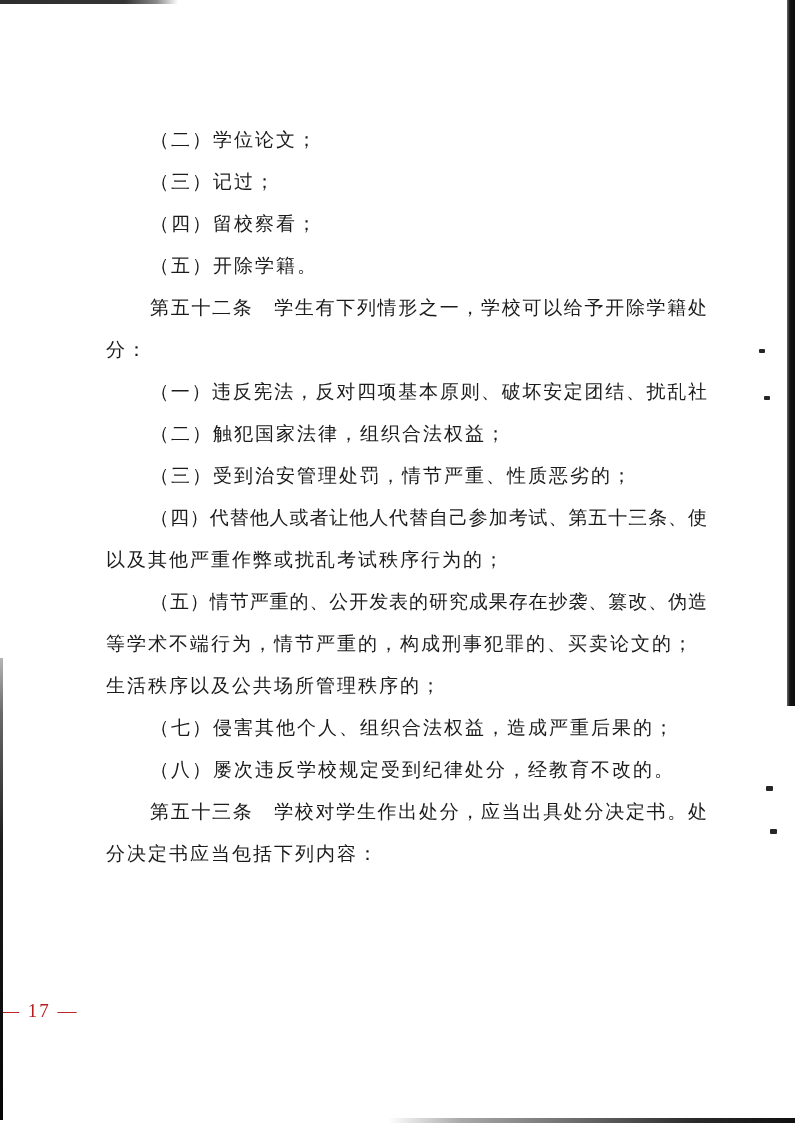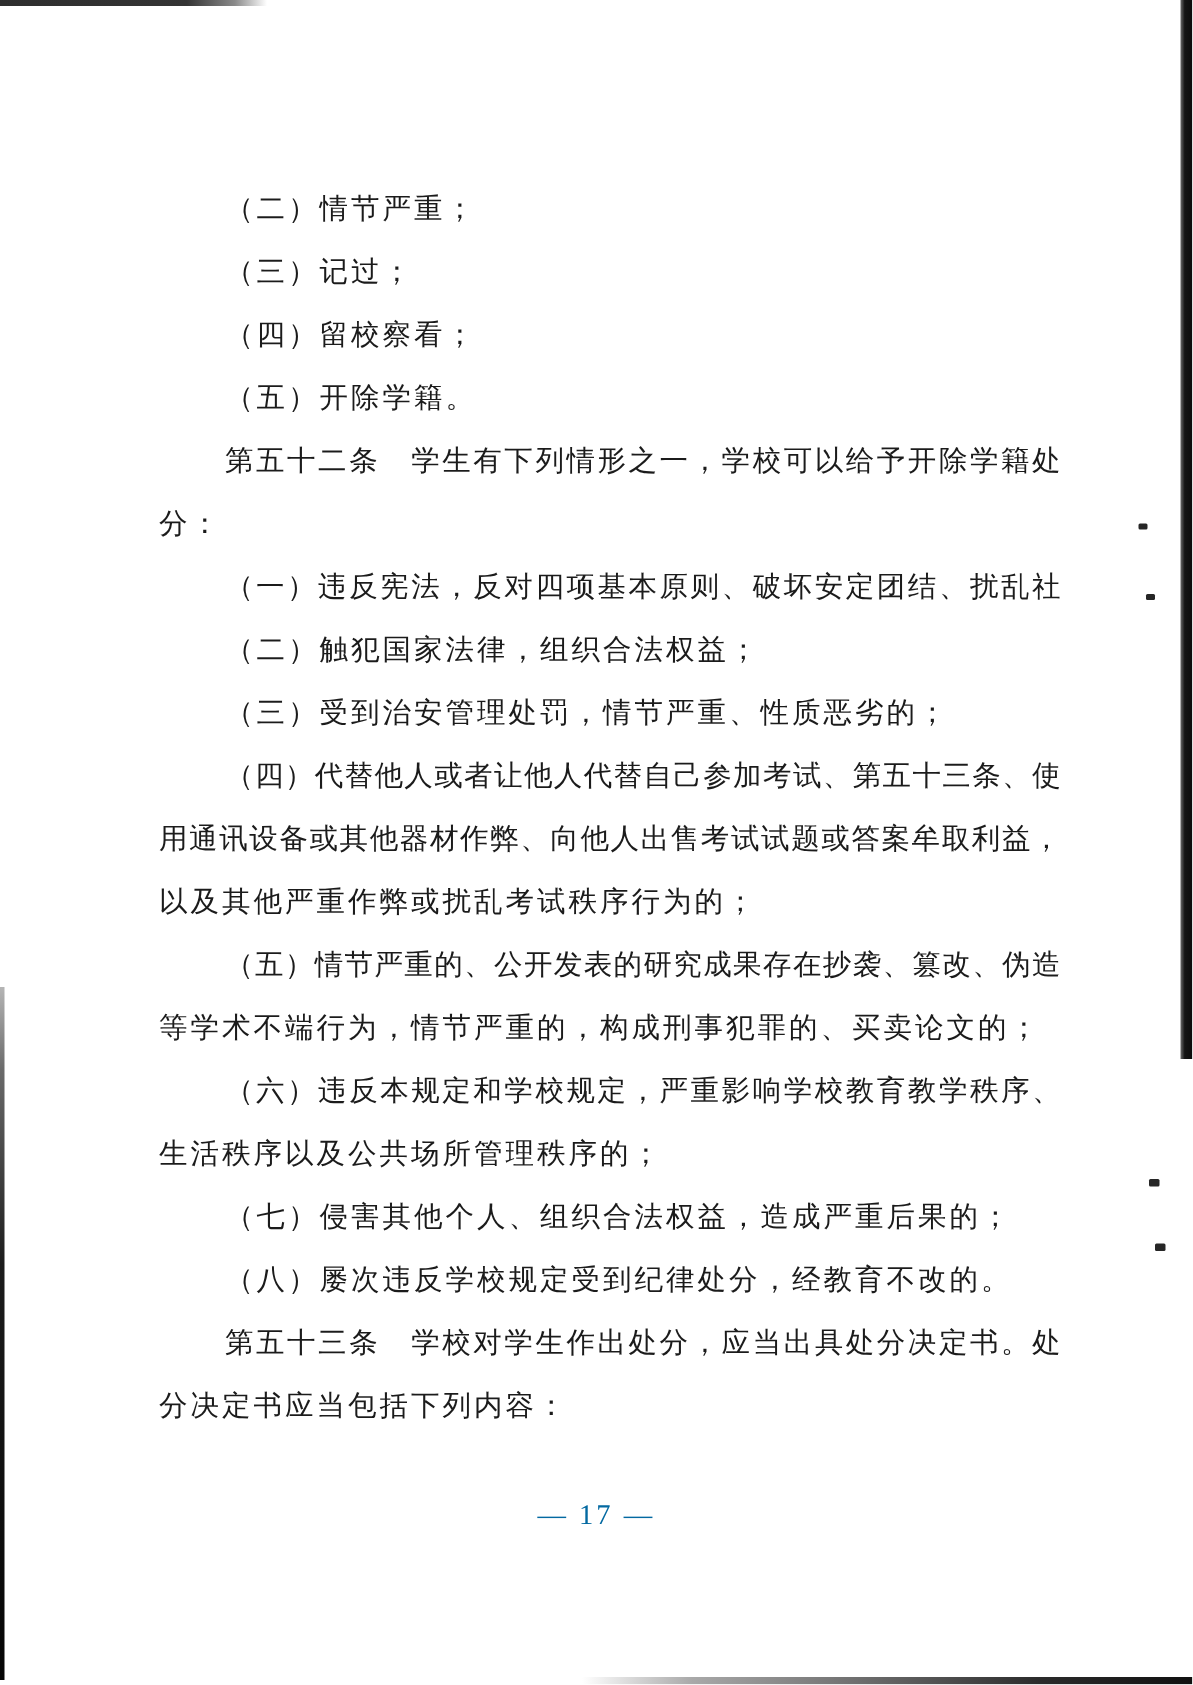--- a/index.html
+++ b/index.html
@@ -39,24 +39,23 @@
     text-align: justify;
     text-align-last: justify;
   }
   .page-number {
     position: absolute;
     top: 996px;
     left: 0;
     right: 0;
     height: 30px;
     line-height: 30px;
-    text-align: center;
     font-size: 19px;
     letter-spacing: 2px;
-    color: #0369a1;
+    color: #b91c1c;
   }
   
   .artifact { position: absolute; pointer-events: none; }
   .artifact-top {
     left: 0; top: 0; width: 178px; height: 4px;
     background: linear-gradient(to right, #2e2e2e 0%, #343434 70%, #8a8a8a 88%, rgba(120,120,120,0) 100%);
   }
   .artifact-right {
     left: 787px; top: 0; width: 8px; height: 706px;
     background: linear-gradient(to right, #6a6a6a 0%, #141414 35%, #0c0c0c 100%);
@@ -80,35 +79,33 @@
   .speck-3 { left: 766px; top: 786px; width: 7px; height: 5px; }
   .speck-4 { left: 770px; top: 829px; width: 7px; height: 5px; }
 </style>
 </head>
 <body>
 
 <div class="page">
 
   <div class="text-column">
 
-  <div class="line indent">（二）情节严重；</div>
+  <div class="line indent">（二）学位论文；</div>
       <div class="line indent">（三）记过；</div>
       <div class="line indent">（四）留校察看；</div>
       <div class="line indent">（五）开除学籍。</div>
       <div class="line indent full">第五十二条　学生有下列情形之一，学校可以给予开除学籍处</div>
       <div class="line">分：</div>
       <div class="line indent full">（一）违反宪法，反对四项基本原则、破坏安定团结、扰乱社</div>
       <div class="line indent">（二）触犯国家法律，组织合法权益；</div>
       <div class="line indent">（三）受到治安管理处罚，情节严重、性质恶劣的；</div>
       <div class="line indent full">（四）代替他人或者让他人代替自己参加考试、第五十三条、使</div>
-      <div class="line full">用通讯设备或其他器材作弊、向他人出售考试试题或答案牟取利益，</div>
       <div class="line">以及其他严重作弊或扰乱考试秩序行为的；</div>
       <div class="line indent full">（五）情节严重的、公开发表的研究成果存在抄袭、篡改、伪造</div>
       <div class="line">等学术不端行为，情节严重的，构成刑事犯罪的、买卖论文的；</div>
-      <div class="line indent full">（六）违反本规定和学校规定，严重影响学校教育教学秩序、</div>
       <div class="line">生活秩序以及公共场所管理秩序的；</div>
       <div class="line indent">（七）侵害其他个人、组织合法权益，造成严重后果的；</div>
       <div class="line indent">（八）屡次违反学校规定受到纪律处分，经教育不改的。</div>
       <div class="line indent full">第五十三条　学校对学生作出处分，应当出具处分决定书。处</div>
       <div class="line">分决定书应当包括下列内容：</div>
     </div>
 
   <div class="page-number">— 17 —</div>
 
   <div class="artifact artifact-top"></div>

